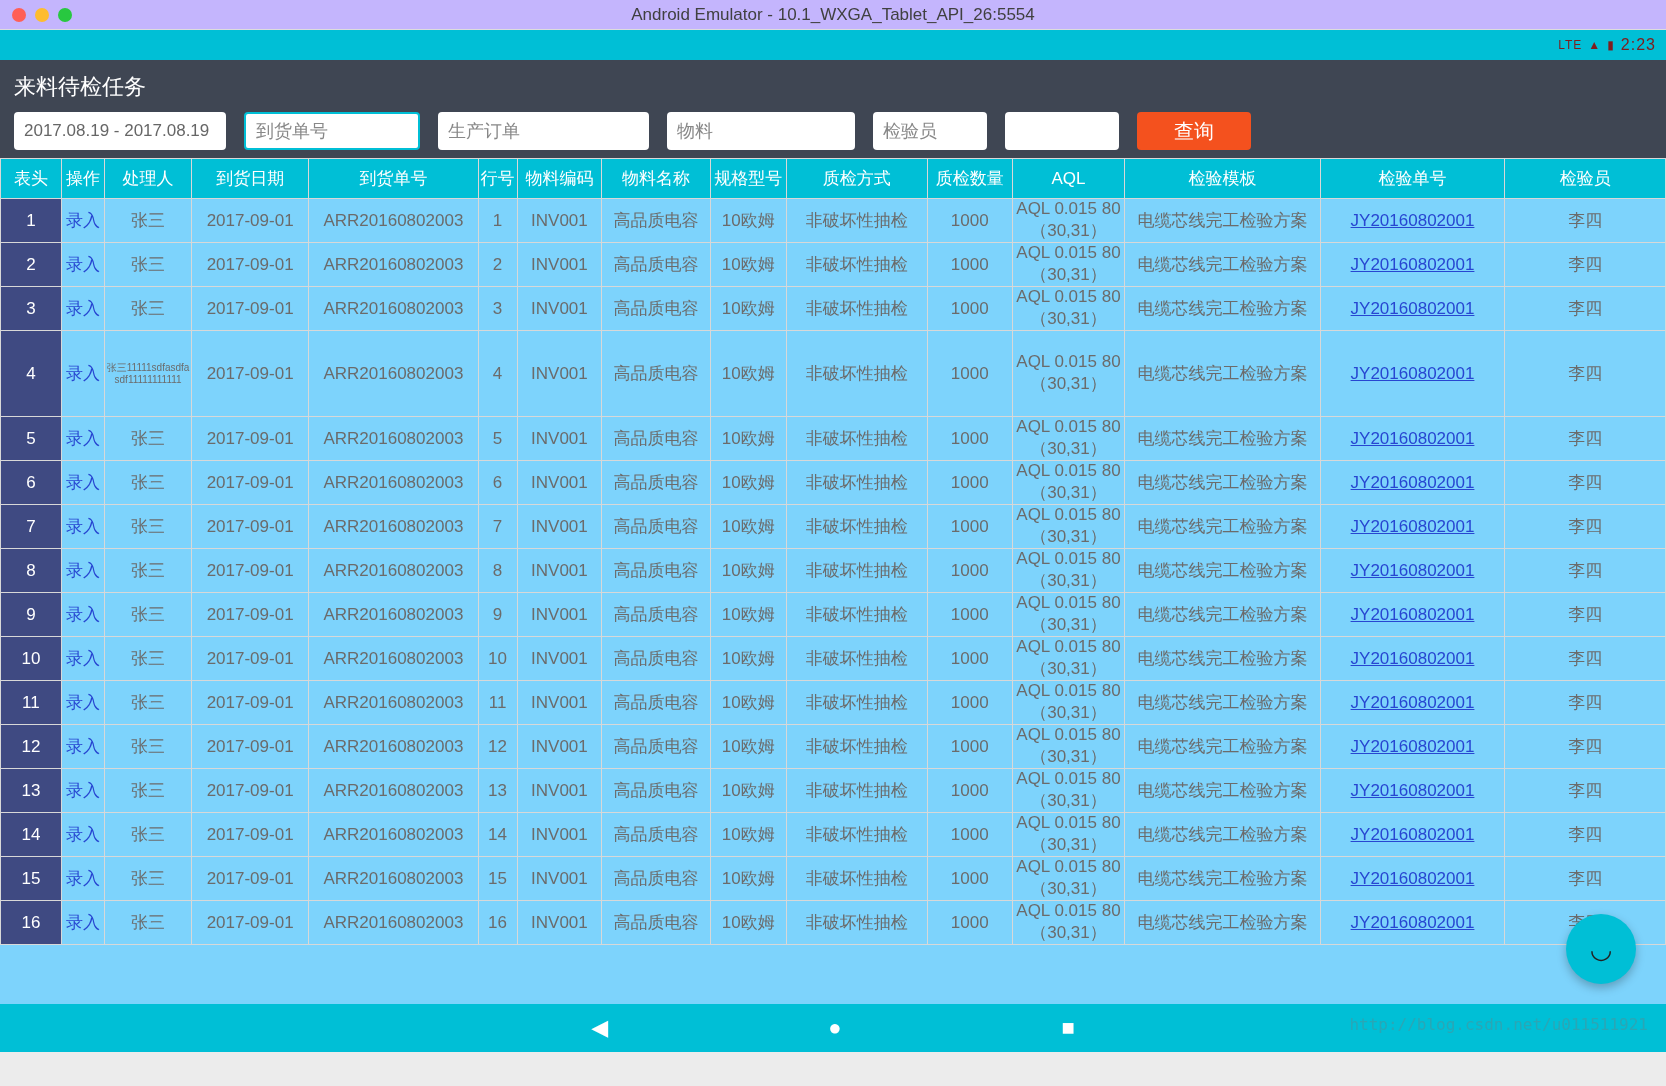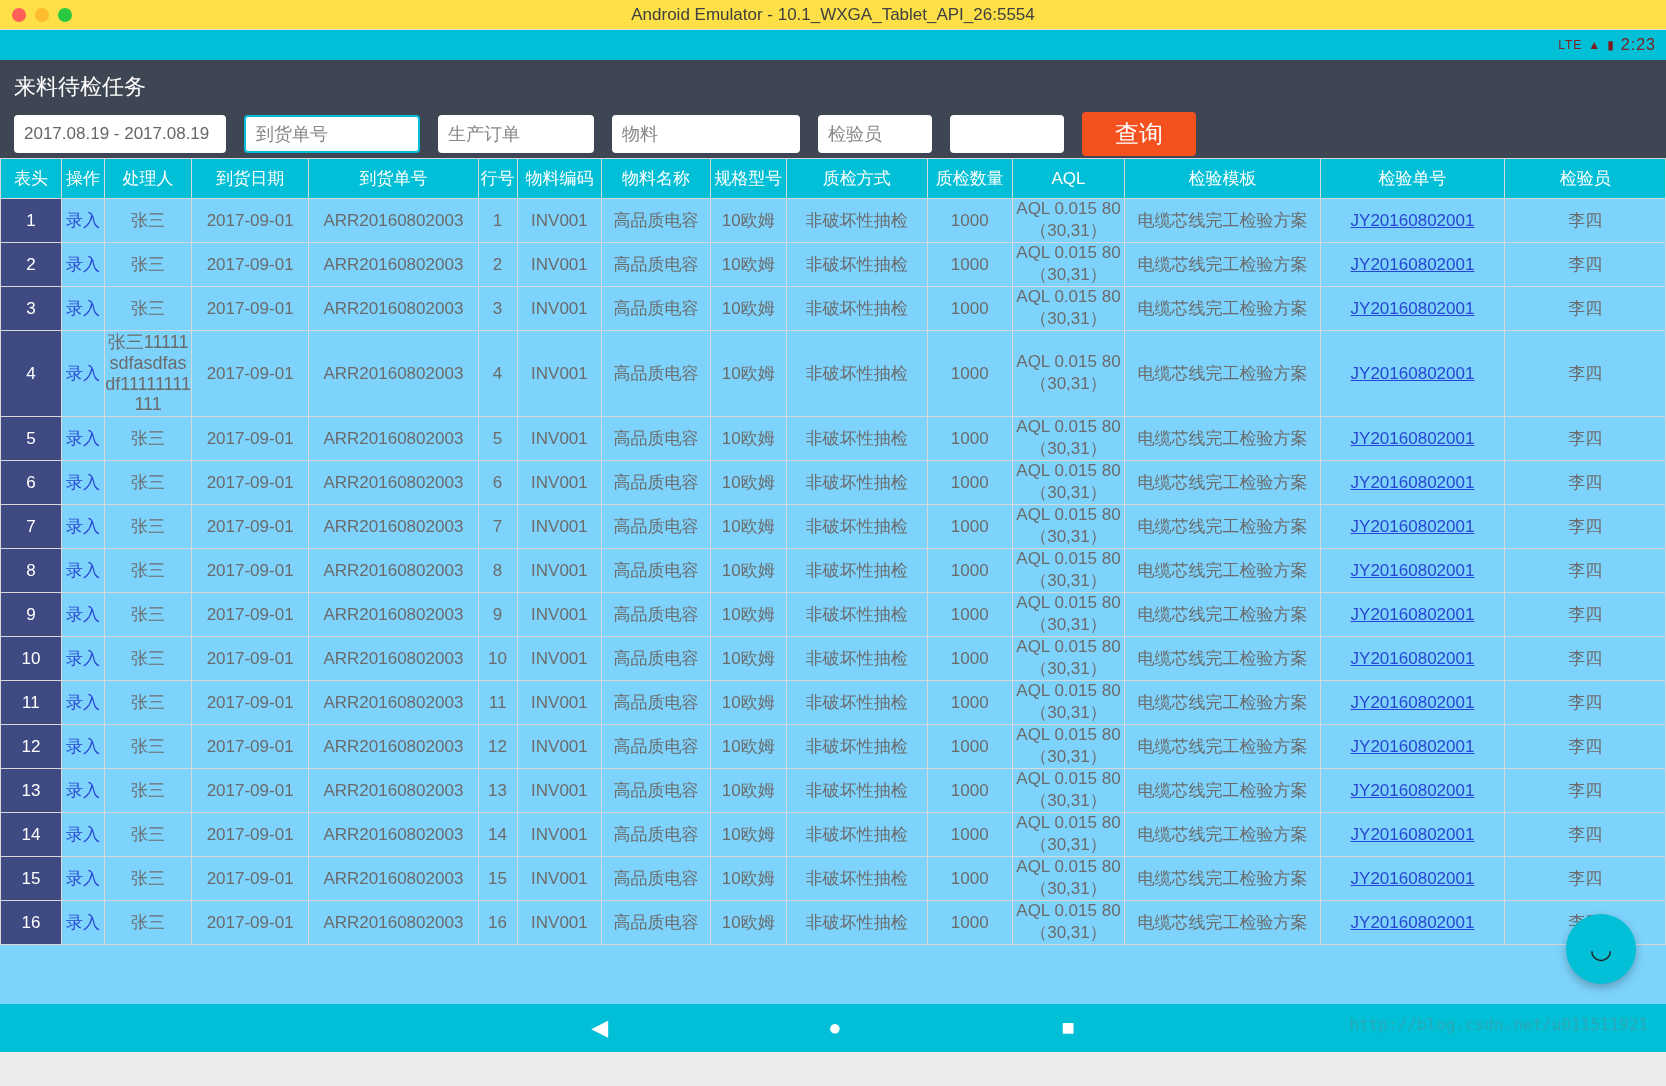--- a/index.html
+++ b/index.html
@@ -1,41 +1,41 @@
 <!DOCTYPE html>
 <html><head>
 <meta charset="utf-8">
 <style>
   * { box-sizing: border-box; margin: 0; padding: 0; }
   html, body { width: 1666px; height: 1086px; font-family: Arial, "Microsoft YaHei", sans-serif; background: #ececec; overflow: hidden; }
 
   
-  .titlebar { height: 30px; background: #fde047; border-bottom: 1px solid #ddd; display: flex; align-items: center; position: relative; }
+  .titlebar { height: 30px; background: #c4b5fd; border-bottom: 1px solid #ddd; display: flex; align-items: center; position: relative; }
   .traffic { display: flex; gap: 9px; margin-left: 12px; }
   .dot { width: 14px; height: 14px; border-radius: 50%; }
   .dot.r { background: #ff5f57; } .dot.y { background: #febc2e; } .dot.g { background: #28c840; }
   .titlebar-title { position: absolute; left: 0; right: 0; text-align: center; font-size: 17px; color: #404040; }
 
   
   .statusbar { height: 30px; background: #00bfd6; display: flex; justify-content: flex-end; align-items: center; color: #7f1d1d; font-size: 16px; padding-right: 10px; gap: 6px; letter-spacing: 1px; }
   .statusbar .ic { font-size: 12px; }
 
   
   .filterbar { height: 98px; background: #3f4653; padding: 12px 14px 0 14px; }
   .filter-title { color: #fff; font-size: 22px; font-weight: normal; margin-bottom: 10px; }
   .filters { display: flex; gap: 18px; align-items: center; }
   .filters input { height: 38px; border: none; border-radius: 4px; padding: 0 10px; font-size: 18px; color: #333; background: #fff; }
   .filters input::placeholder { color: #888; }
   .in-date { width: 212px; font-size: 17px !important; color: #666 !important; }
   .in-1 { width: 176px; border: 2px solid #00bfd6 !important; }
-  .in-2 { width: 156px; }
+  .in-2 { width: 211px; }
   .in-3 { width: 188px; }
   .in-4 { width: 114px; }
   .in-5 { width: 114px; }
-  .btn-query { width: 114px; height: 44px; background: #f4511e; color: #fff; border: none; border-radius: 4px; font-size: 24px; cursor: pointer; }
+  .btn-query { width: 114px; height: 38px; background: #f4511e; color: #fff; border: none; border-radius: 4px; font-size: 20px; cursor: pointer; }
 
   
   .tablewrap { position: relative; height: 846px; background: #7dd3fc; }
   table { border-collapse: collapse; width: 100%; table-layout: fixed; }
   th, td { border: 1px solid #d8d8d8; text-align: center; vertical-align: middle; font-size: 17px; color: #6b6b6b; overflow: hidden; }
   thead th { background: #00bfd6; color: #fff; height: 40px; font-weight: normal; font-size: 17px; }
   tbody td { height: 44px; }
 
   
   .col-idx { width: 56px; background: #3f4a82; color: #fff; }
@@ -183,21 +183,21 @@
           <td>非破坏性抽检</td>
           <td>1000</td>
           <td>AQL 0.015 80（30,31）</td>
           <td>电缆芯线完工检验方案</td>
           <td><a class="lnk">JY20160802001</a></td>
           <td>李四</td>
         </tr>
         <tr>
           <td class="col-idx" style="height:86px">4</td>
           <td class="col-op">录入</td>
-          <td style="word-break:break-all;font-size:18px;line-height:1.15">张三11111sdfasdfasdf11111111111</td>
+          <td style="word-break:break-all;font-size:10px;line-height:1.15">张三11111sdfasdfasdf11111111111</td>
           <td>2017-09-01</td>
           <td>ARR20160802003</td>
           <td>4</td>
           <td>INV001</td>
           <td>高品质电容</td>
           <td>10欧姆</td>
           <td>非破坏性抽检</td>
           <td>1000</td>
           <td>AQL 0.015 80（30,31）</td>
           <td>电缆芯线完工检验方案</td>

